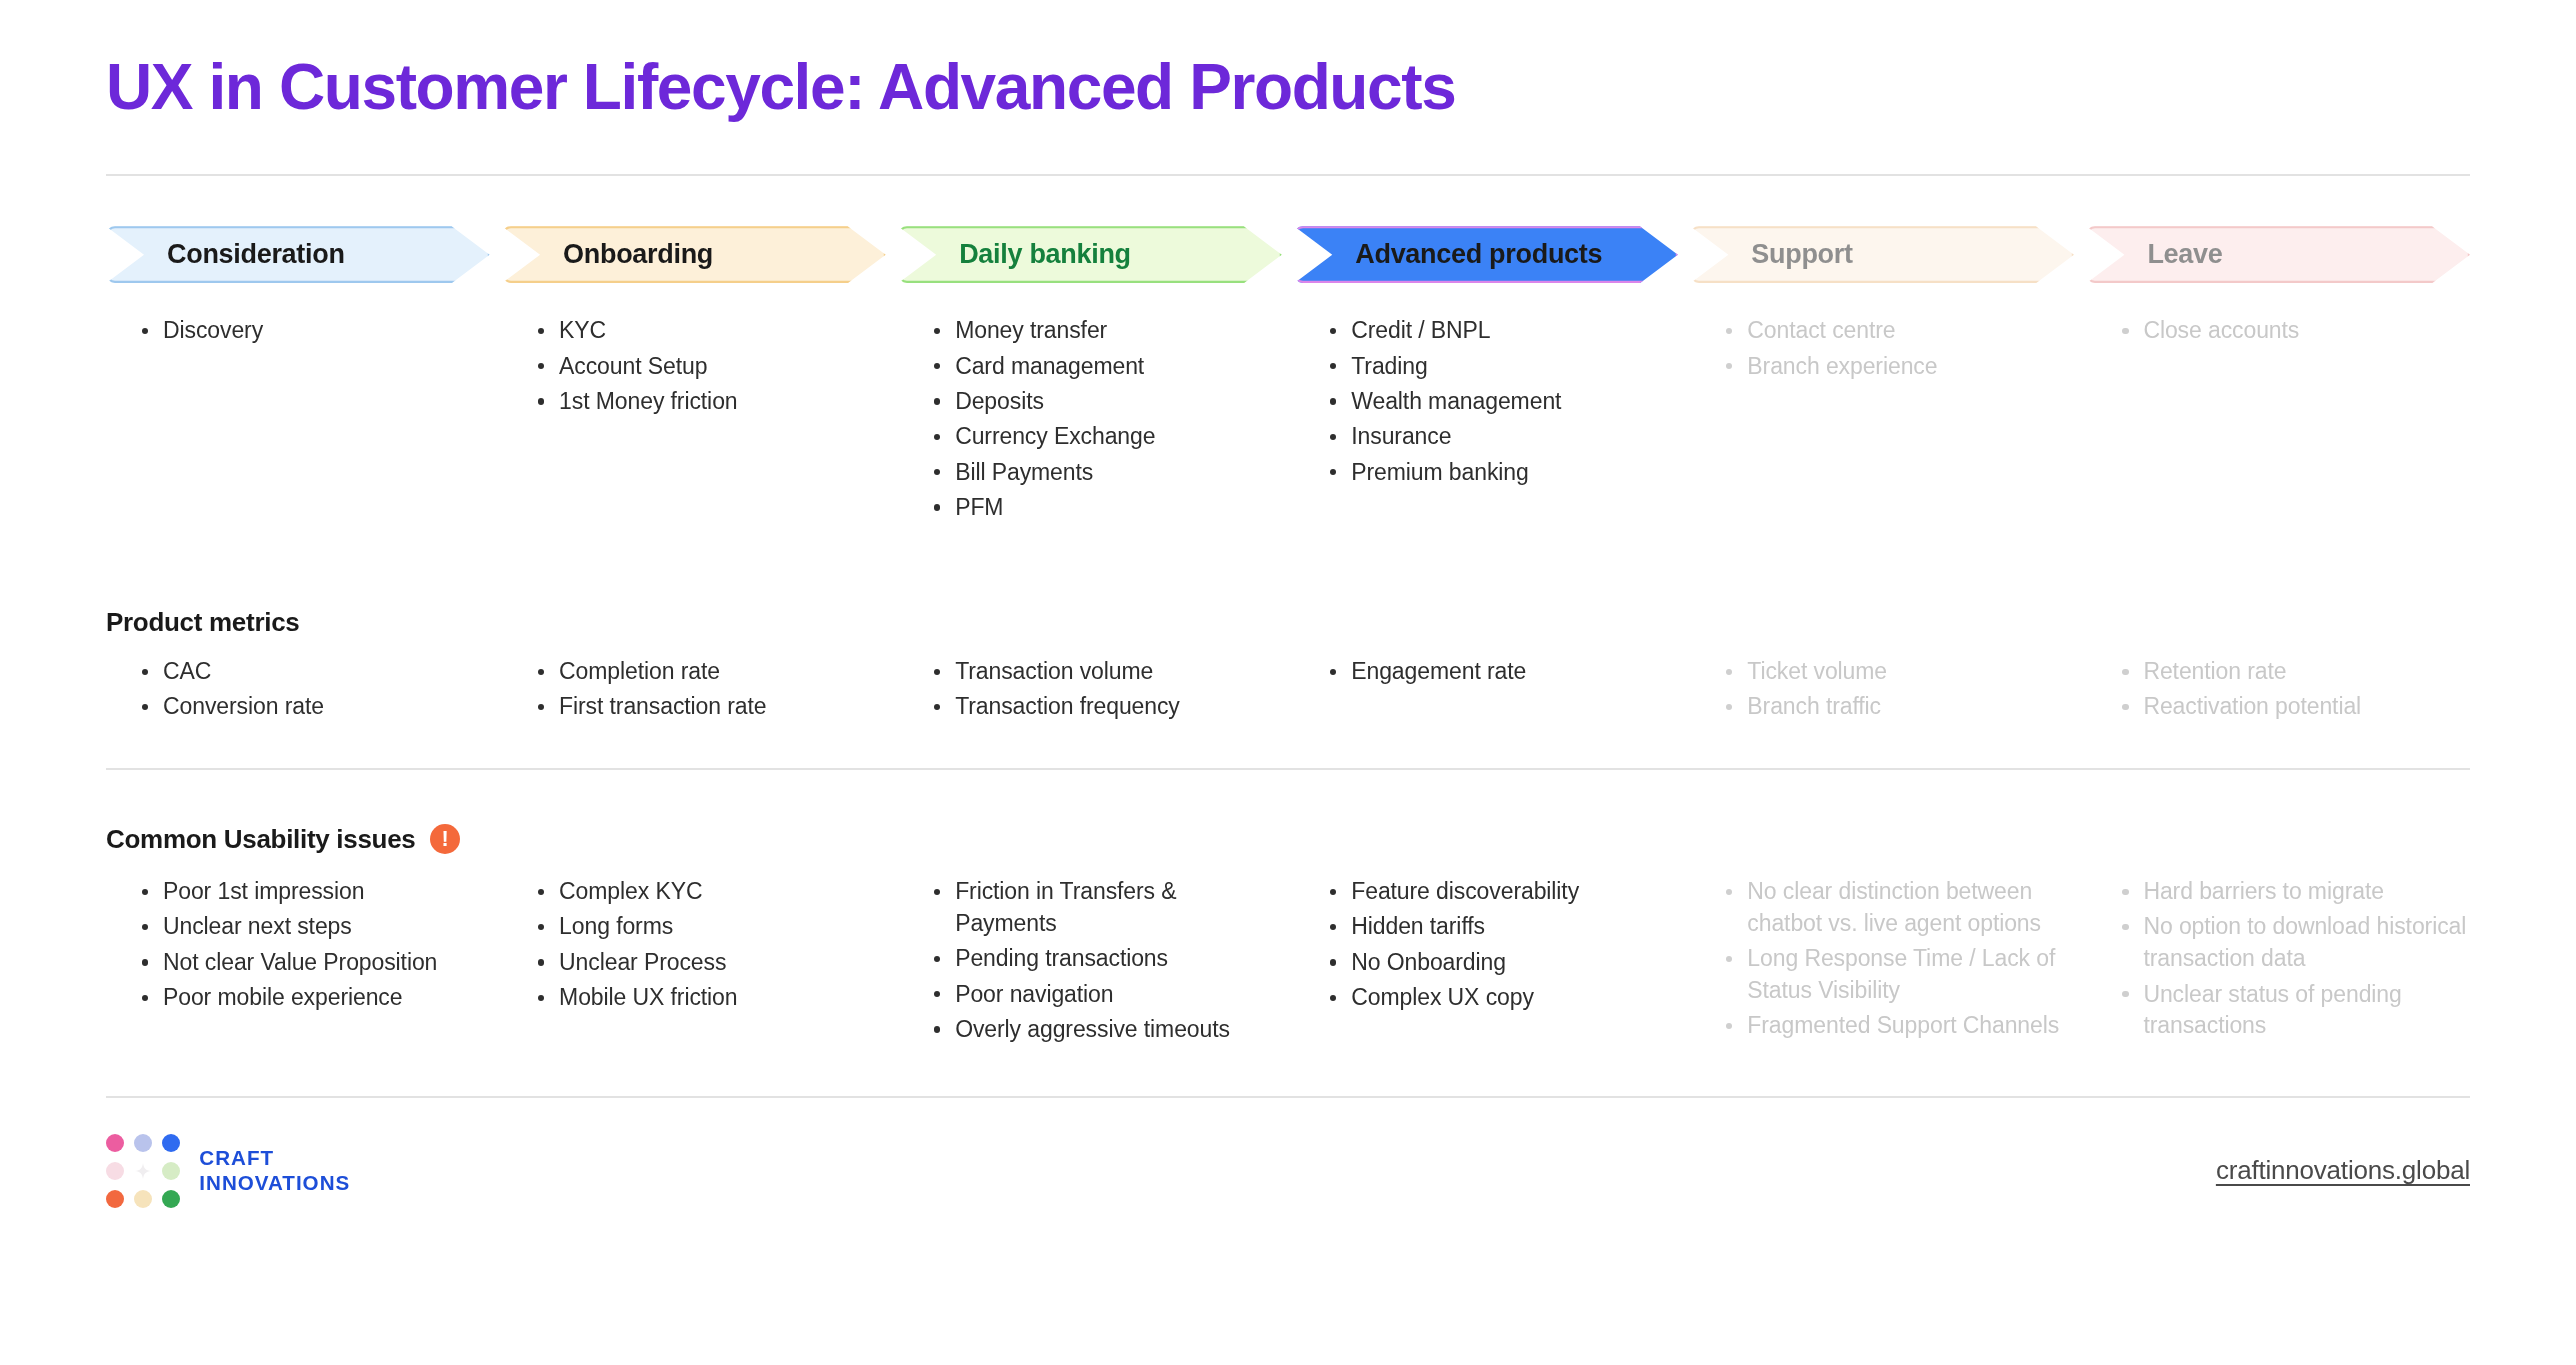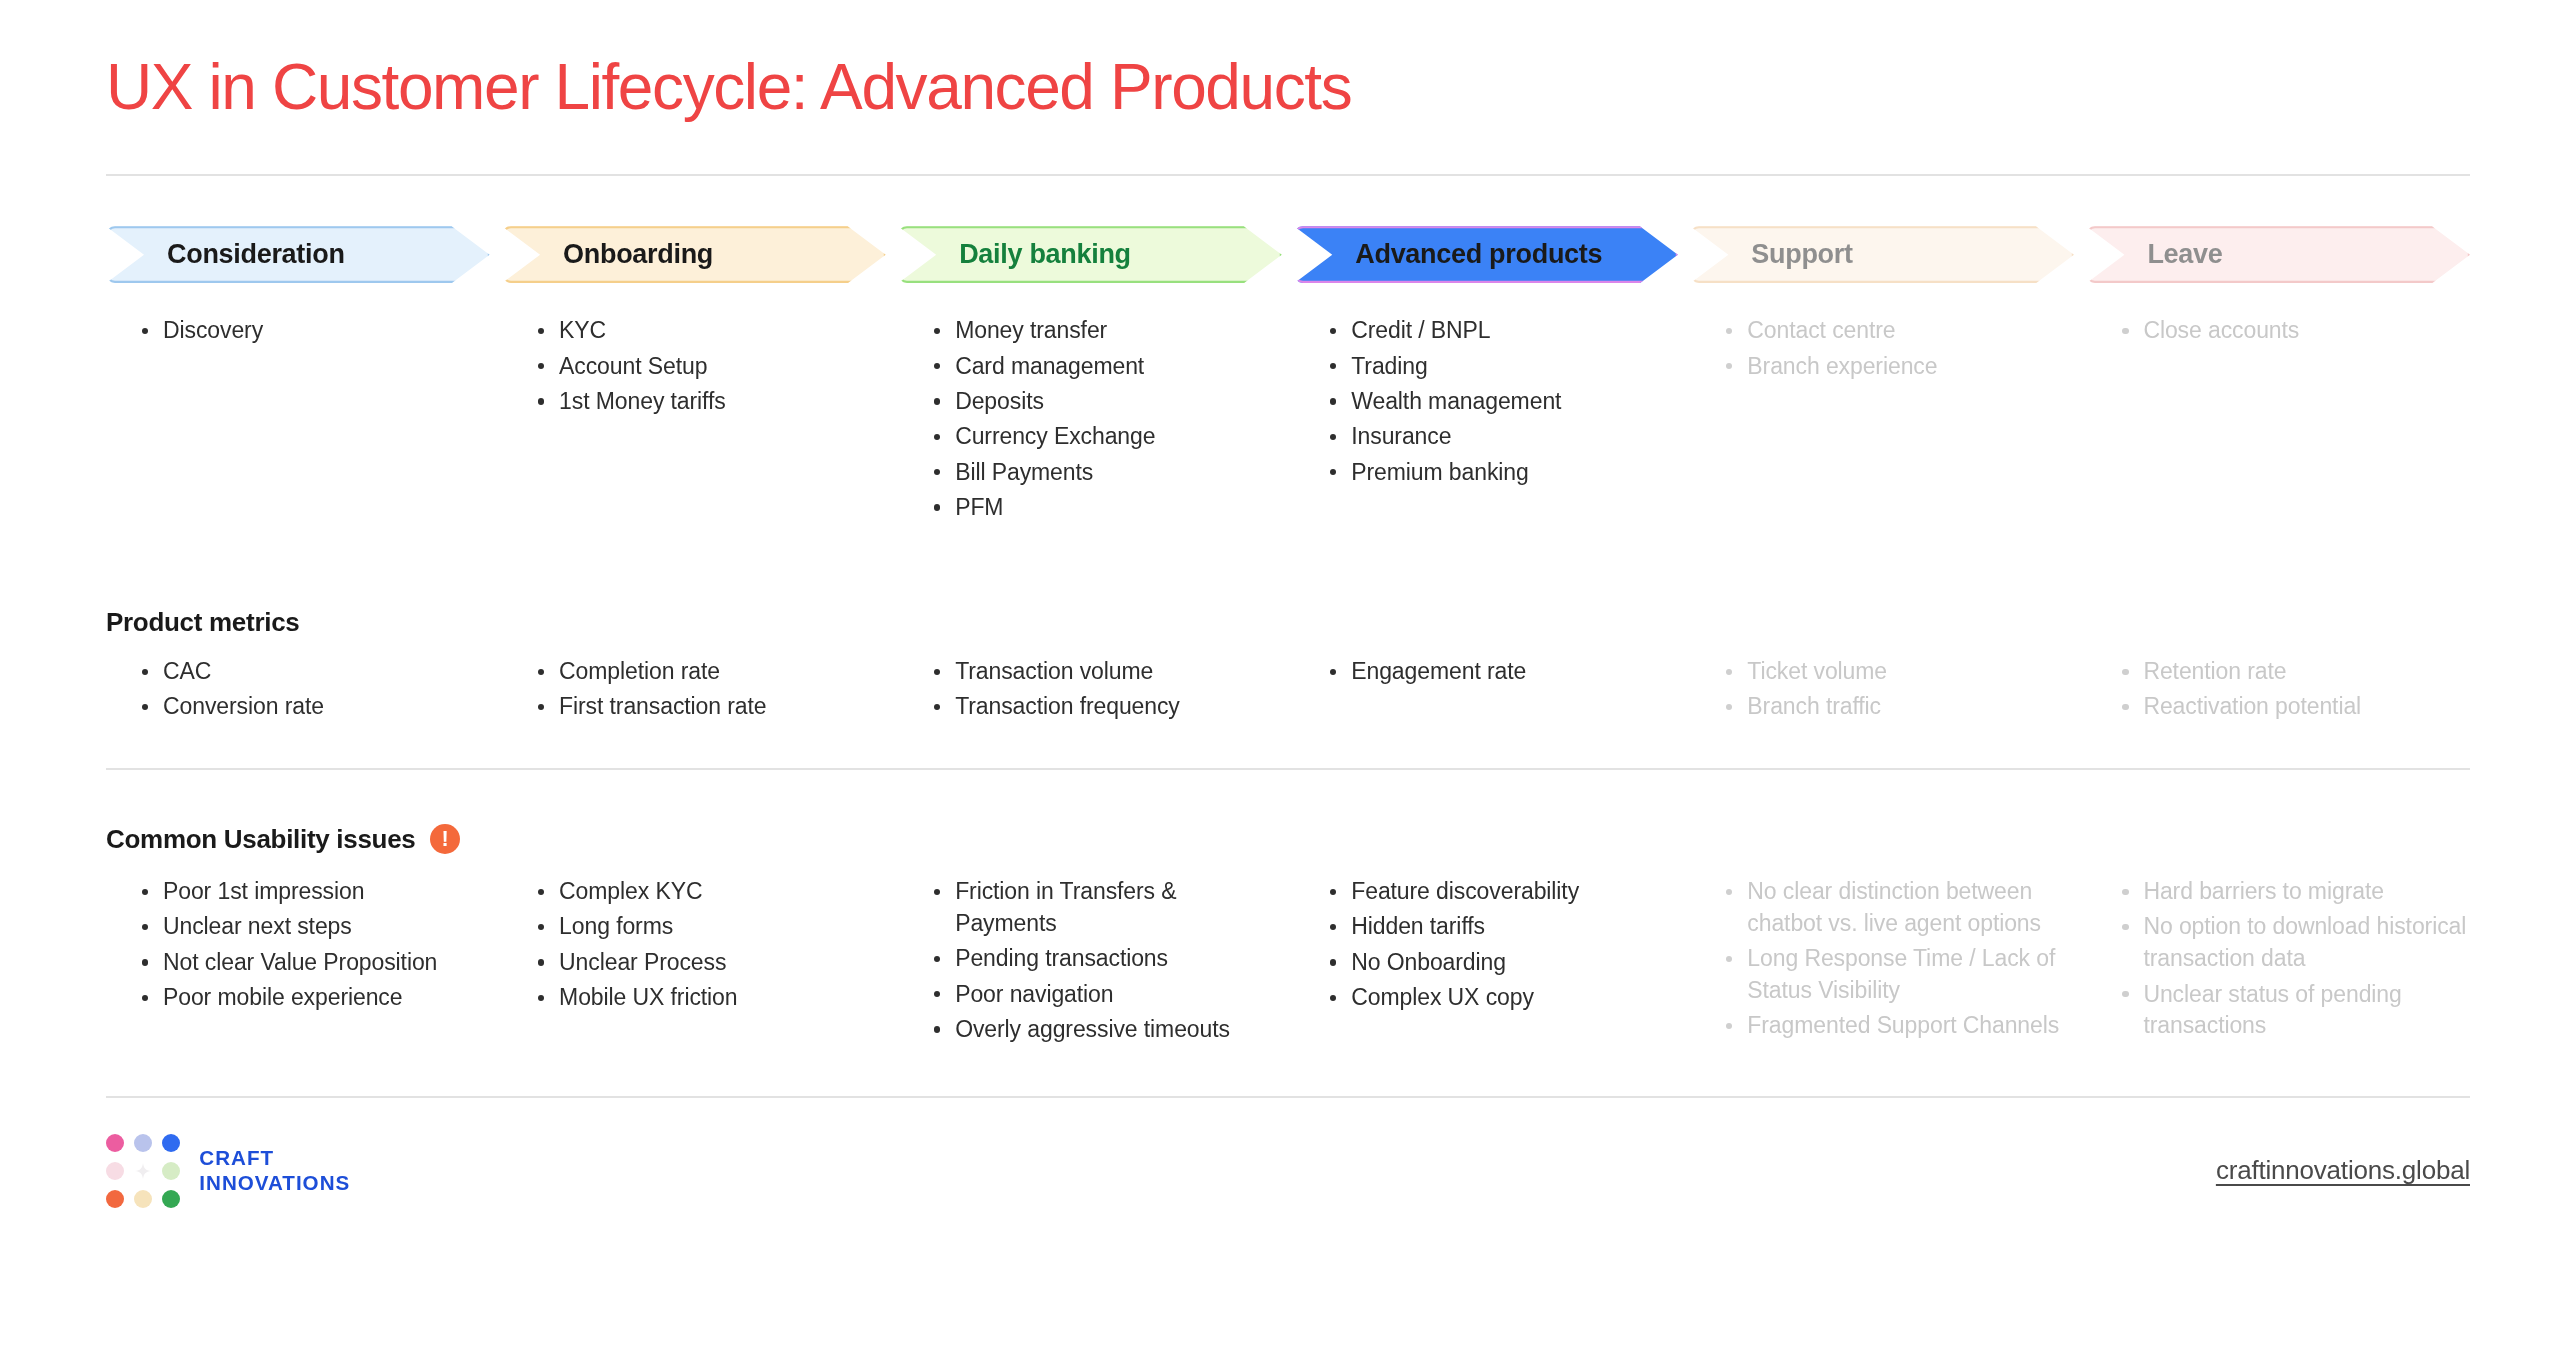--- a/index.html
+++ b/index.html
@@ -17,23 +17,23 @@
     width: 2576px;
     height: 1366px;
     background: #ffffff;
     padding: 0 106px;
   }
 
   
   .title-block { padding-top: 52px; }
   .slide-title {
     font-size: 64px;
-    font-weight: 400;
+    font-weight: 700;
     letter-spacing: -1.4px;
-    color: #ef4444;
+    color: #6d28d9;
     line-height: 1.1;
   }
 
   .rule {
     height: 1.8px;
     background: #e2e2e2;
     width: 100%;
   }
   .rule-top   { margin-top: 52px; }
   .rule-mid   { margin-top: 41px; }
@@ -193,21 +193,21 @@
   <div class="cols" id="journeyRow">
       <div>
         <ul class="list">
           <li>Discovery</li>
         </ul>
       </div>
       <div>
         <ul class="list">
           <li>KYC</li>
           <li>Account Setup</li>
-          <li>1st Money tariffs</li>
+          <li>1st Money friction</li>
         </ul>
       </div>
       <div>
         <ul class="list">
           <li>Money transfer</li>
           <li>Card management</li>
           <li>Deposits</li>
           <li>Currency Exchange</li>
           <li>Bill Payments</li>
           <li>PFM</li>

